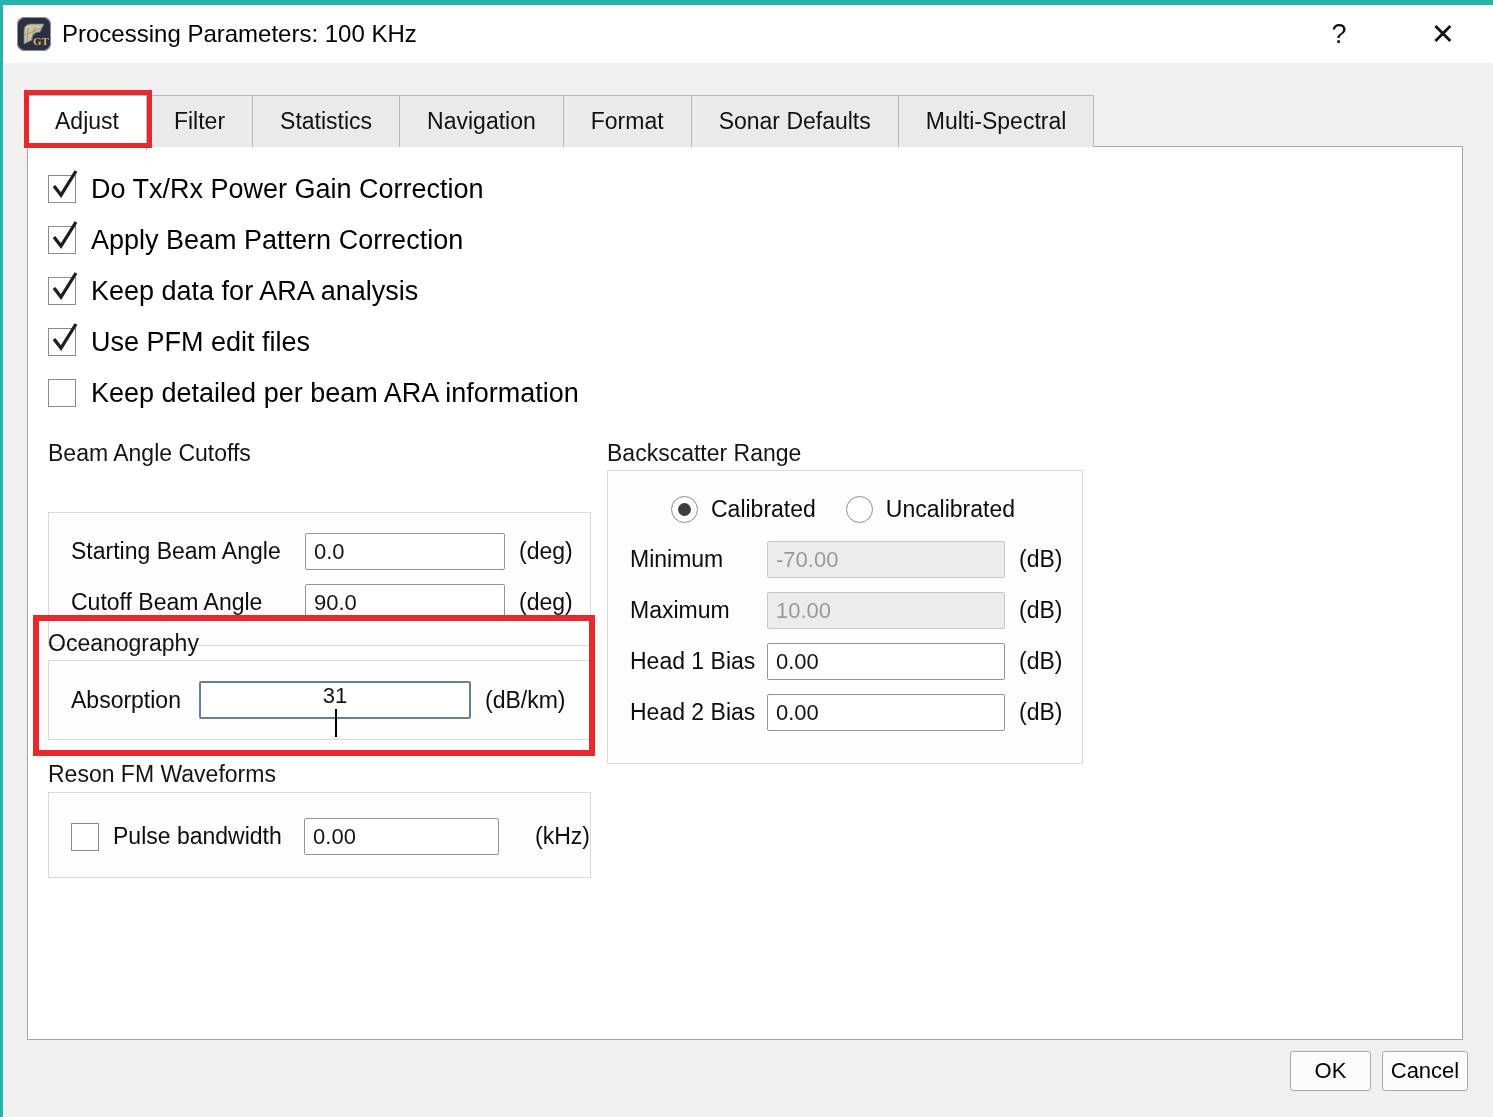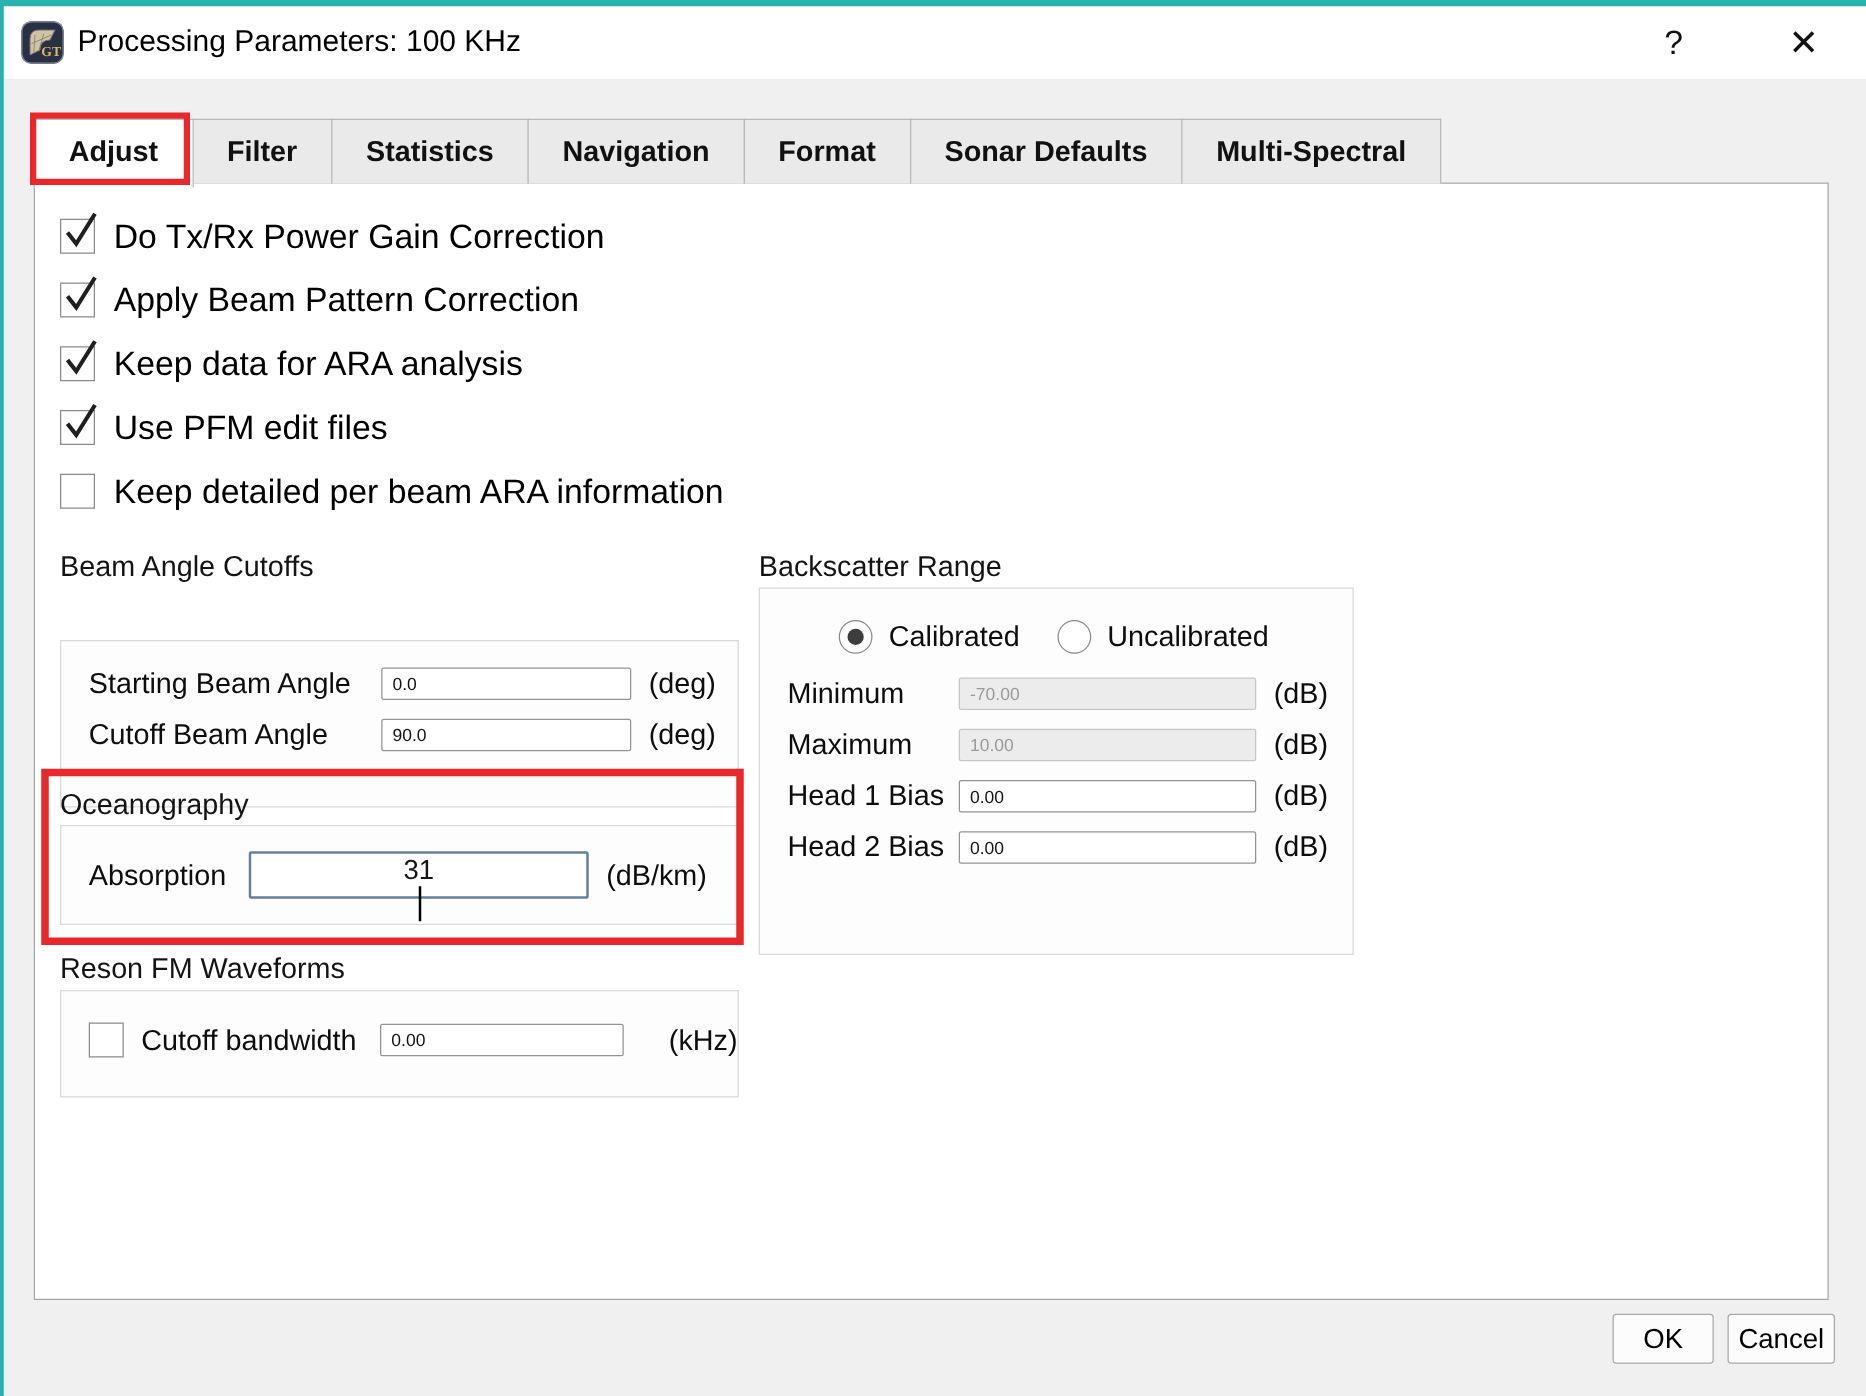--- a/index.html
+++ b/index.html
@@ -17,42 +17,42 @@
   .app-icon { width:34px; height:34px; margin-left:14px; border-radius:8px; background:#2a3044; flex:0 0 auto; box-shadow:0 0 0 1px #8a8f9b inset; }
   .window-title { margin-left:11px; font-size:24px; color:#000; white-space:nowrap; }
   .help-btn, .close-btn { position:absolute; top:0; height:58px; display:flex; align-items:center; justify-content:center; font-size:27px; color:#111; cursor:pointer; background:transparent; border:none; font-family:inherit; }
   .help-btn { left:1318px; width:36px; }
   .close-btn { left:1416px; width:48px; font-size:29px; font-weight:300; }
 
   
   .tabbar { position:absolute; left:27px; top:95px; display:flex; align-items:flex-start; z-index:2; }
   .tab { box-sizing:border-box; height:52px; padding:0 27px; display:flex; align-items:center;
          background:#eaeaea; border:1px solid #b9b9b9; border-bottom:none; margin-right:-1px;
-         font-size:23px; color:#111; cursor:pointer; white-space:nowrap;font-weight:bold; }
+         font-size:23px; color:#111; cursor:pointer; white-space:nowrap; }
   .tab.active { background:#fff; height:55px; padding-bottom:3px; z-index:3; }
 
   
   .pane { position:absolute; left:27px; top:146px; width:1436px; height:894px; box-sizing:border-box;
           background:#ffffff; border:1px solid #a5a5a5; z-index:1; }
 
   
   .options { position:absolute; left:20px; top:25px; }
   .opt-row { display:flex; align-items:center; height:34px; margin-bottom:17px; cursor:pointer; }
   .checkbox { position:relative; width:28px; height:28px; box-sizing:border-box; background:#fff; border:1px solid #8b8b8b; flex:0 0 auto; }
   .checkbox svg { display:none; position:absolute; left:1px; top:-9px; overflow:visible; }
   .checkbox.checked svg { display:block; }
   .opt-label { margin-left:15px; font-size:27px; color:#000000; white-space:nowrap; }
 
   
   .group-title { position:absolute; font-size:23px; color:#141414; white-space:nowrap; }
   .group { position:absolute; box-sizing:border-box; background:#fdfdfd; border:1px solid #d9d9d9; }
   .frow { display:flex; align-items:center; margin-bottom:14px; }
   .flabel { font-size:23px; color:#0d0d0d; white-space:nowrap; }
-  .tinput { box-sizing:border-box; height:26px; border:1px solid #949494; border-radius:2px; background:#fff;
-            font-size:14px; padding:0 8px; color:#141414; font-family:inherit; }
+  .tinput { box-sizing:border-box; height:37px; border:1px solid #949494; border-radius:2px; background:#fff;
+            font-size:22px; padding:0 8px; color:#141414; font-family:inherit; }
   .tinput.disabled { background:#ececec; border-color:#c6c6c6; color:#9a9a9a; }
   .unit { font-size:23px; color:#0d0d0d; margin-left:14px; white-space:nowrap; }
 
   .beam-box  { left:20px; top:325px; width:543px; height:134px; padding:20px 0 0 22px;margin-top:40px; }
   .beam-box .flabel { width:234px; }
   .beam-box .tinput { width:200px; }
 
   .ocean-box { left:20px; top:513px; width:543px; height:80px; padding:20px 0 0 22px; }
   .ocean-box .flabel { width:128px; }
   .fake-input { display:flex; align-items:center; box-sizing:border-box; width:272px; height:38px;
@@ -194,21 +194,21 @@
           <span class="caret"></span>
         </div>
         <span class="unit">(dB/km)</span>
       </div>
     </div>
 
     <div class="group-title" style="left:20px; top:614px;">Reson FM Waveforms</div>
     <div class="group reson-box">
       <div class="frow">
         <span class="checkbox"></span>
-        <span class="flabel">Cutoff bandwidth</span>
+        <span class="flabel">Pulse bandwidth</span>
         <input class="tinput" type="text" readonly="" value="0.00" style="">
         <span class="unit">(kHz)</span>
       </div>
     </div>
 
     <div class="group-title" style="left:579px; top:293px;">Backscatter Range</div>
     <div class="group bsc-box">
       <div class="radio-row">
         <span class="radio selected">
             <span class="dot"></span>

